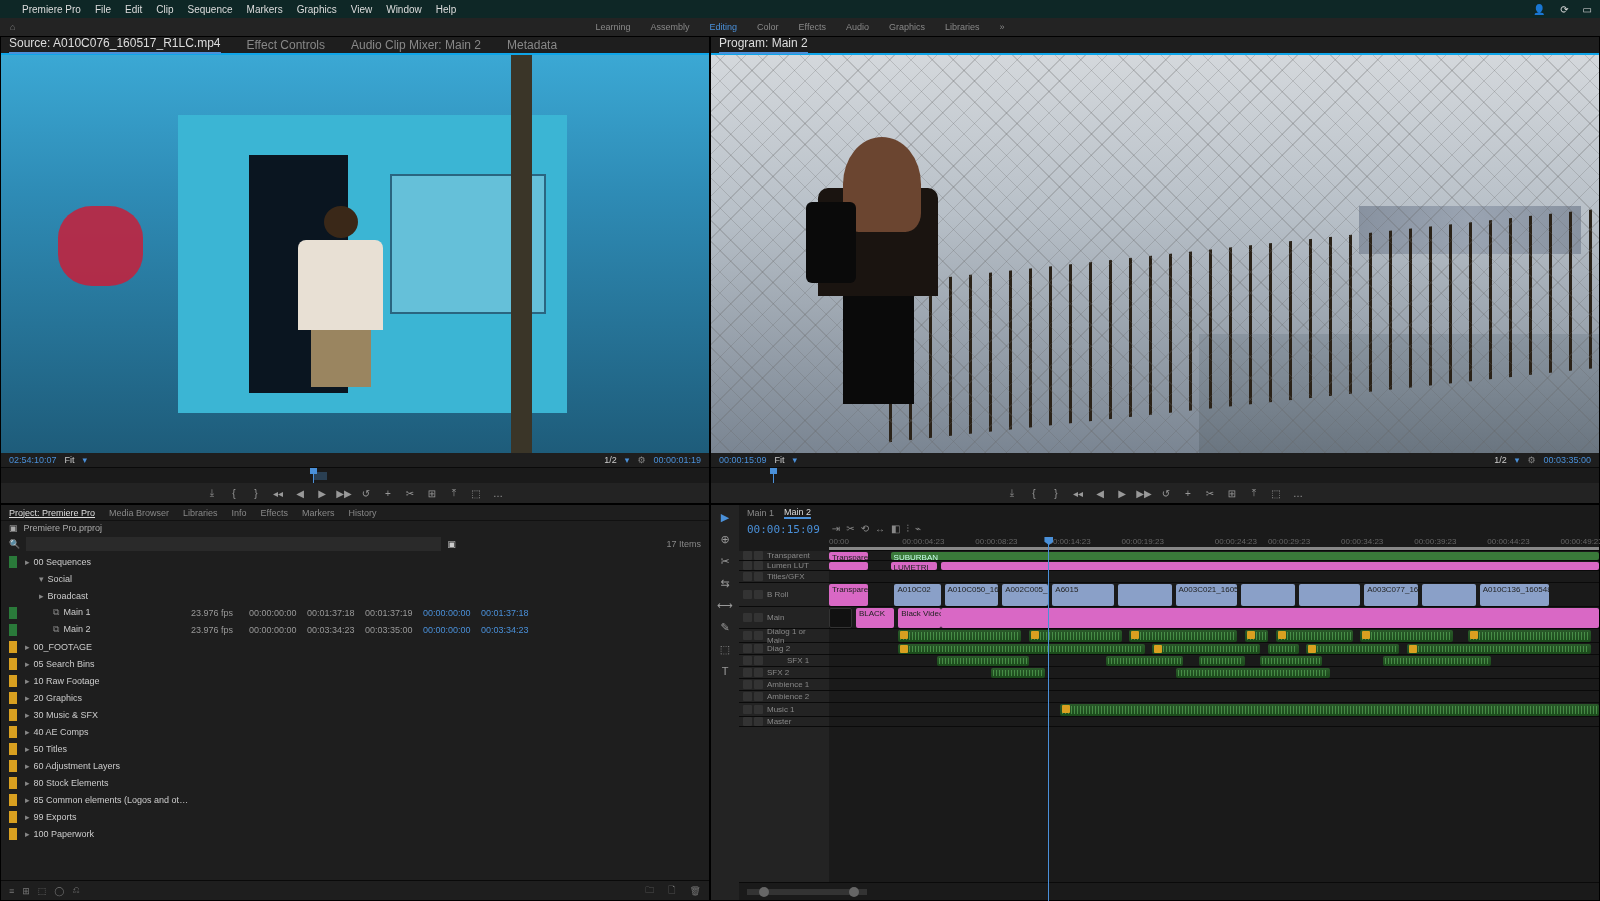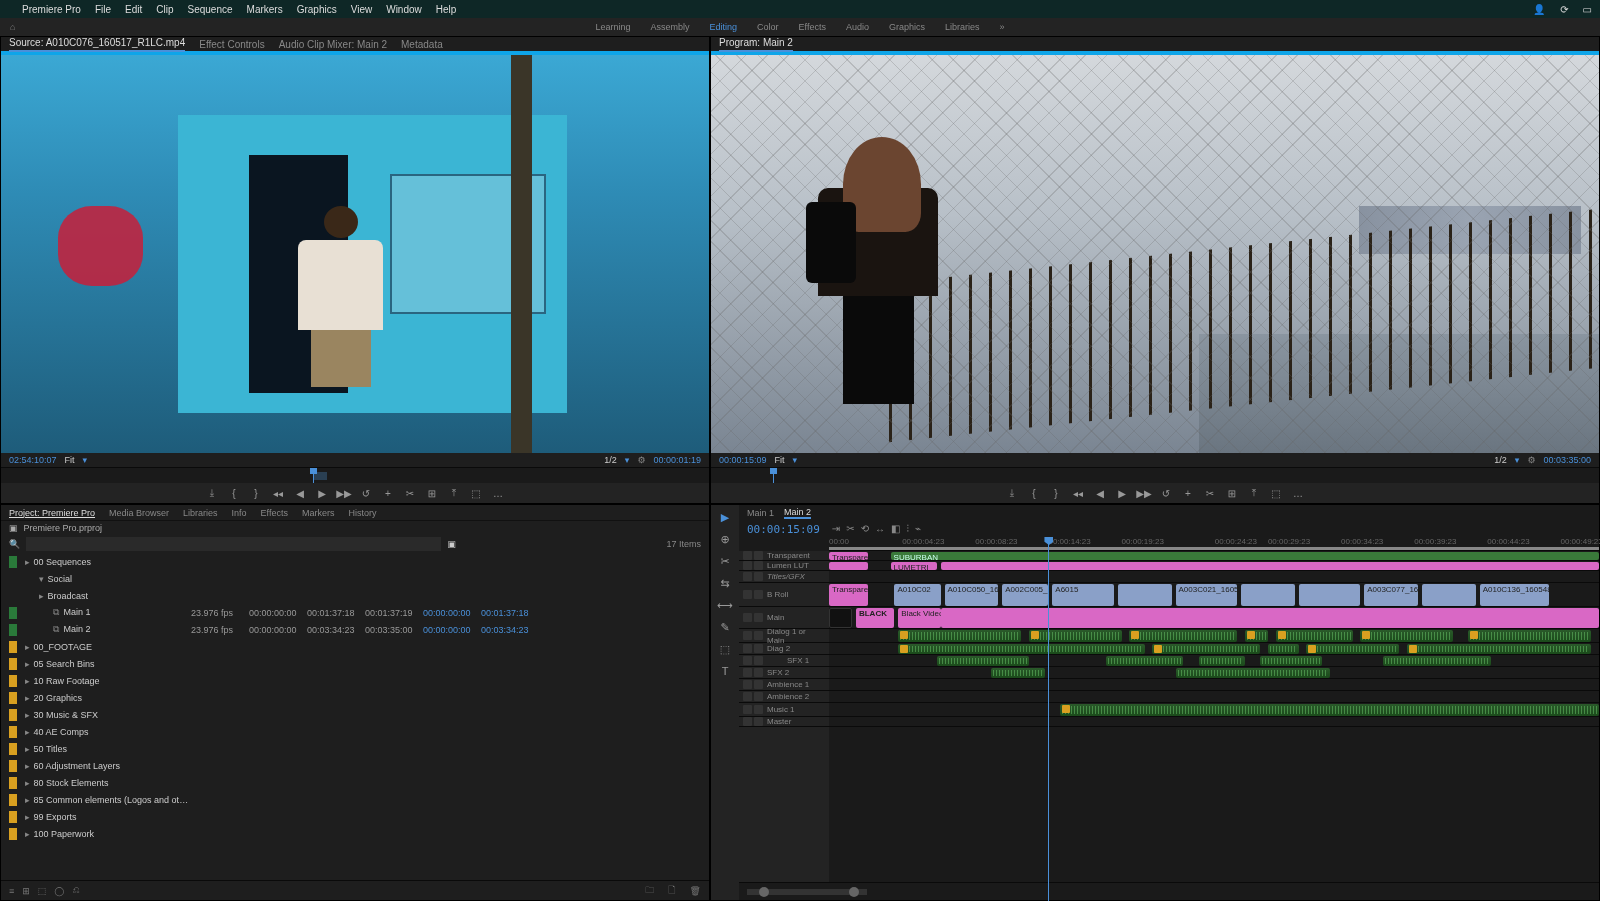--- a/index.html
+++ b/index.html
@@ -13,21 +13,21 @@
 
 .workspace { height:18px; background:#232323; display:flex; align-items:center; justify-content:center; gap:20px; font-size:9px; color:#888; }
 .workspace span { cursor:pointer; }
 .workspace .active { color:#4a90d9; }
 
 
 .main { display:grid; grid-template-columns:710px 1fr; grid-template-rows:468px 1fr; height:865px; }
 
 
 .panel { background:#1e1e1e; border:1px solid #000; display:flex; flex-direction:column; }
-.panel-tabs { height:18px; display:flex; align-items:center; gap:14px; padding:0 8px; font-size:10px; color:#888; border-bottom:4px solid #0ea5e9; }
+.panel-tabs { height:18px; display:flex; align-items:center; gap:26px; padding:0 8px; font-size:12px; color:#888; border-bottom:2px solid #0ea5e9; }
 .panel-tabs .tab { cursor:pointer; }
 .panel-tabs .tab.active { color:#ddd; border-bottom:2px solid #4a90d9; padding-bottom:2px; }
 
 .viewer { flex:1; background:#000; display:flex; align-items:center; justify-content:center; position:relative; overflow:hidden; }
 .viewer-bar { height:14px; background:#1e1e1e; display:flex; align-items:center; padding:0 8px; gap:8px; font-size:9px; color:#4a90d9; }
 .viewer-bar .grow { flex:1; }
 .viewer-bar .white { color:#ccc; }
 .scrubber { height:16px; background:#1a1a1a; position:relative; border-top:1px solid #0a0a0a; }
 .scrubber .playhead { position:absolute; top:0; width:1px; height:100%; background:#4a90d9; }
 .scrubber .playhead::before { content:''; position:absolute; top:0; left:-3px; width:7px; height:6px; background:#4a90d9; }
@@ -515,21 +515,21 @@
               </div>
               <span>Transparent</span>
             </div>
             <div class="tl-trackhead" style="height: 10px;">
               <div class="toggles">
                 <div class="tog"></div>
                 <div class="tog"></div>
               </div>
               <span>Lumen LUT</span>
             </div>
-            <div class="tl-trackhead" style="height: 12px; font-style: italic;">
+            <div class="tl-trackhead" style="height: 12px;">
               <div class="toggles">
                 <div class="tog"></div>
                 <div class="tog"></div>
               </div>
               <span>Titles/GFX</span>
             </div>
             <div class="tl-trackhead" style="height: 24px;">
               <div class="toggles">
                 <div class="tog"></div>
                 <div class="tog"></div>
@@ -625,21 +625,21 @@
             <div class="clip video" style="left: 22.5%; width: 6%; top: 33px; height: 22px;"><span>A002C005_160510_R0JP.mp4</span></div>
             <div class="clip video" style="left: 29%; width: 8%; top: 33px; height: 22px;"><span>A6015</span></div>
             <div class="clip video" style="left: 37.5%; width: 7%; top: 33px; height: 22px;"></div>
             <div class="clip video" style="left: 45%; width: 8%; top: 33px; height: 22px;"><span>A003C021_160508.mp4</span></div>
             <div class="clip video" style="left: 53.5%; width: 7%; top: 33px; height: 22px;"></div>
             <div class="clip video" style="left: 61%; width: 8%; top: 33px; height: 22px;"></div>
             <div class="clip video" style="left: 69.5%; width: 7%; top: 33px; height: 22px;"><span>A003C077_160508_R1LC.mp4</span></div>
             <div class="clip video" style="left: 77%; width: 7%; top: 33px; height: 22px;"></div>
             <div class="clip video" style="left: 84.5%; width: 9%; top: 33px; height: 22px;"><span>A010C136_160548_R1LC.mp4</span></div>
             <div class="clip black" style="left: 0%; width: 3%; top: 57px; height: 20px;"></div>
-            <div class="clip magenta" style="left: 3.5%; width: 5%; top: 57px; height: 20px; font-weight: bold;"><span>BLACK</span></div>
+            <div class="clip magenta" style="left: 3.5%; width: 5%; top: 57px; height: 20px;"><span>BLACK</span></div>
             <div class="clip magenta" style="left: 9%; width: 5.5%; top: 57px; height: 20px;"><span>Black Video</span></div>
             <div class="clip magenta" style="left: 14.5%; width: 85.5%; top: 57px; height: 20px;"></div>
             <div class="clip audio" style="left: 9%; width: 16%; top: 79px; height: 12px;">
               <div class="wave"></div>
               <div class="fx"></div>
             </div>
             <div class="clip audio" style="left: 26%; width: 12%; top: 79px; height: 12px;">
               <div class="wave"></div>
               <div class="fx"></div>
             </div>

